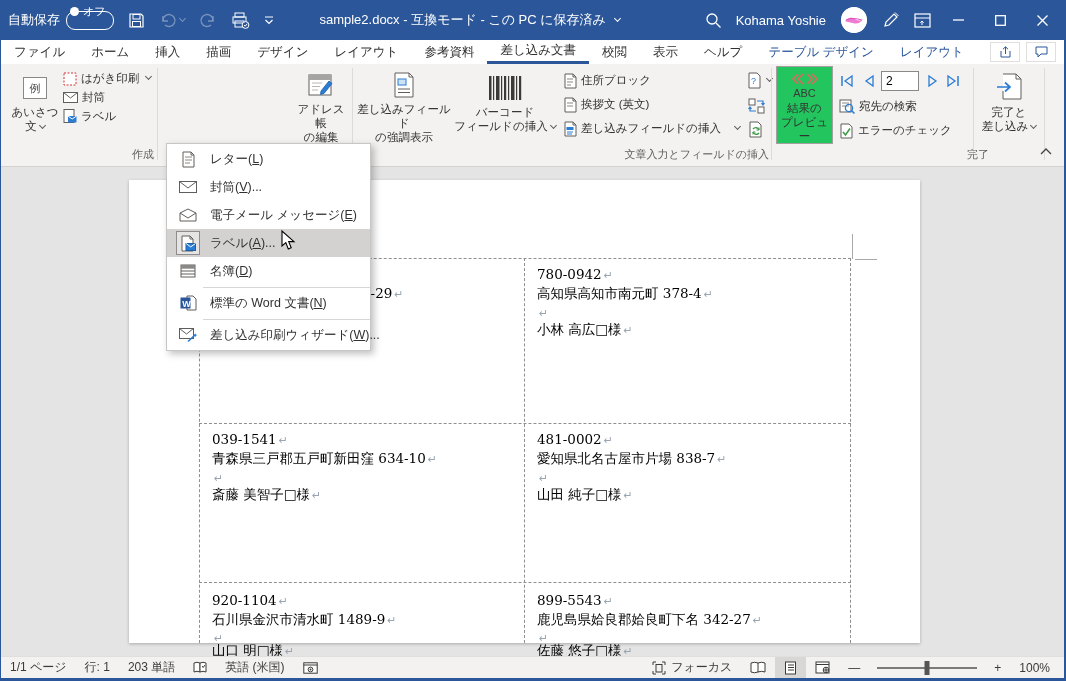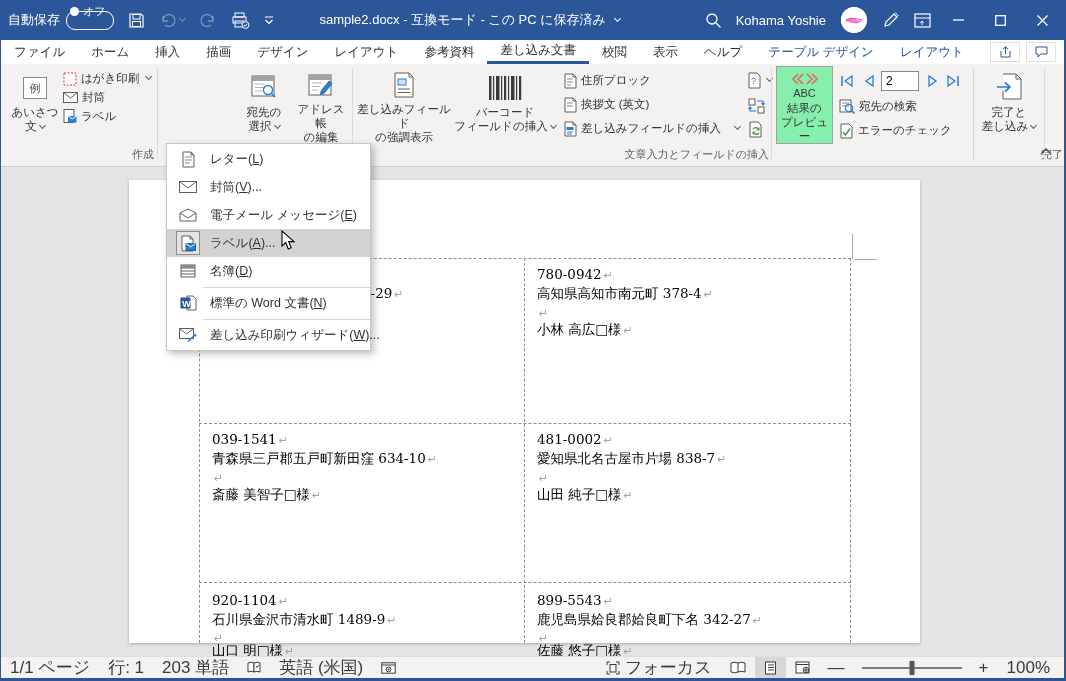--- a/index.html
+++ b/index.html
@@ -23,21 +23,21 @@
 .tab.active{border-bottom:3px solid #2b579a;font-weight:normal}
 .tab.ctx{color:#2b579a}
 .tab-right{margin-left:auto;display:flex;align-items:center;gap:6px;padding-right:8px}
 .mini-btn{width:30px;height:20px;border:1px solid #e1dfdd;background:#fff;display:flex;align-items:center;justify-content:center}
 
 .ribbon{position:absolute;left:0;top:64px;right:0;height:103px;background:#f3f2f1;border-bottom:1px solid #d4d2d0}
 .rsep{position:absolute;top:4px;height:92px;width:1px;background:#dddbd9}
 .grp-label{position:absolute;top:83px;font-size:11px;color:#605e5c;text-align:right}
 .bigbtn{position:absolute;top:2px;height:78px;display:flex;flex-direction:column;align-items:center;padding-top:5px;text-align:center;font-size:11.5px;line-height:14px;color:#323130}
 .bigbtn .ic{height:34px;display:flex;align-items:center;justify-content:center}
-.pressed{background:#86efac;border:1px solid #a3a1a0}
+.pressed{background:#22c55e;border:1px solid #a3a1a0}
 .smallrow{position:absolute;height:19px;display:flex;align-items:center;gap:4px;font-size:11.5px;color:#323130;white-space:nowrap}
 .rec-input{position:absolute;width:38px;height:20px;border:1px solid #8a8886;background:#fff;font-size:12px;padding:0 4px;font-family:inherit}
 .navbtn{position:absolute;top:7px;width:20px;height:20px;display:flex;align-items:center;justify-content:center}
 .collapse{position:absolute;right:12px;top:84px;color:#444}
 
 .docarea{position:absolute;left:0;top:167px;right:0;bottom:25px;background:#e4e4e4;overflow:hidden}
 .page{position:absolute;left:128px;top:13px;width:791px;height:463px;background:#fff;box-shadow:0 1px 3px rgba(0,0,0,.25)}
 .dash-h{position:absolute;border-top:1px dashed #8f8f8f;height:0}
 .dash-v{position:absolute;border-left:1px dashed #8f8f8f;width:0}
 .crop{position:absolute;background:#a8a8a8}
@@ -46,21 +46,21 @@
 
 .menu{position:absolute;left:165px;top:143px;width:205px;background:#fff;border:1px solid #c8c6c4;box-shadow:3px 3px 7px rgba(0,0,0,.25);z-index:100;padding:1px 0}
 .mitem{height:28px;display:flex;align-items:center;padding-left:9px;font-size:12.5px;color:#323130;gap:10px;white-space:nowrap}
 .mitem .icbox{width:24px;height:24px;display:flex;align-items:center;justify-content:center;flex:0 0 auto}
 .mitem.hl{background:#d4d2d0}
 .mitem.hl .icbox{border:1px solid #8f8d8b;background:#e6e4e2}
 .msep{border-top:1px solid #d8d6d4;margin:2px 0 1px 36px}
 .u{text-decoration:underline}
 .cursor{position:absolute;left:280px;top:230px;z-index:120}
 
-.statusbar{position:absolute;left:0;bottom:0;right:0;height:25px;background:#f3f2f1;border-top:1px solid #e1dfdd;border-bottom:3px solid #2b579a;display:flex;align-items:center;font-size:17px;color:#3b3a39;z-index:90}
+.statusbar{position:absolute;left:0;bottom:0;right:0;height:25px;background:#f3f2f1;border-top:1px solid #e1dfdd;border-bottom:3px solid #2b579a;display:flex;align-items:center;font-size:12px;color:#3b3a39;z-index:90}
 .st{padding:0 9px;display:flex;align-items:center;gap:5px;height:100%;white-space:nowrap}
 .st.active-view{background:#d8d7d6}
 .st-right{margin-left:auto;display:flex;align-items:center;height:100%}
 .zoomtrack{position:relative;width:100px;height:2px;background:#7c7b7a;margin:0 8px}
 .zoomthumb{position:absolute;left:50%;top:-6px;width:5px;height:14px;background:#555;transform:translateX(-50%)}
 </style>
 </head>
 <body>
 
 <div class="app">
@@ -216,33 +216,20 @@
       <svg width="14" height="15" viewBox="0 0 14 15">
           <rect x="1" y="0.5" width="10" height="13" fill="#fff" stroke="#605e5c"></rect>
           <rect x="5" y="7" width="8.5" height="6.5" fill="#2b7cd3"></rect>
           <path d="M5 7 l4.2 3 4.3-3" fill="none" stroke="#fff"></path>
         </svg>
       <span>ラベル</span>
     </div>
     <div class="grp-label" style="left:8px;width:145px">作成</div>
     <div class="rsep" style="left:156px"></div>
 
-    <div class="bigbtn" style="left:236px;width:54px">
-      <span class="ic">
-        <svg width="28" height="28" viewBox="0 0 28 28">
-            <rect x="2" y="2" width="22" height="20" fill="#fff" stroke="#605e5c"></rect>
-            <rect x="2" y="2" width="22" height="5" fill="#a6a4a2"></rect>
-            <path d="M5 10 h10 M5 13.5 h10 M5 17 h7" stroke="#b9b7b5"></path>
-            <circle cx="18" cy="16" r="4.5" fill="none" stroke="#2b7cd3" stroke-width="1.4"></circle>
-            <path d="M21.5 19.5 L25 23" stroke="#2b7cd3" stroke-width="1.6"></path>
-          </svg>
-      </span>
-      <span>宛先の</span>
-      <span><span>選択</span><span class="chv" style="color:#605e5c"></span></span>
-    </div>
     <div class="bigbtn" style="left:292px;width:56px">
       <span class="ic">
         <svg width="28" height="28" viewBox="0 0 28 28">
             <rect x="2" y="2" width="22" height="20" fill="#fff" stroke="#605e5c"></rect>
             <rect x="2" y="2" width="22" height="5" fill="#a6a4a2"></rect>
             <path d="M5 10 h10 M5 13.5 h8 M5 17 h6" stroke="#b9b7b5"></path>
             <path d="M14 18 L22 8 L25 10.5 L17 20.5 L13.5 21.5 Z" fill="#2b7cd3" stroke="#1b5ea8" stroke-width="0.8"></path>
           </svg>
       </span>
       <span>アドレス帳</span>
@@ -388,21 +375,21 @@
       <span class="ic">
         <svg width="28" height="30" viewBox="0 0 28 30">
             <path d="M8 1 h13 l5 5 v20 h-18 v-8" fill="#fff" stroke="#605e5c"></path>
             <path d="M21 1 v5 h5" fill="none" stroke="#605e5c"></path>
             <path d="M2 14 h12 M10 9.5 L15 14 l-5 4.5" fill="none" stroke="#2b7cd3" stroke-width="1.7"></path>
           </svg>
       </span>
       <span>完了と</span>
       <span><span>差し込み</span><span class="chv" style="color:#605e5c"></span></span>
     </div>
-    <div class="grp-label" style="left:1004px;width:58px">完了</div>
+    <div class="grp-label" style="left:930px;width:58px">完了</div>
     <div class="rsep" style="left:1043px"></div>
     <div class="collapse">
       <svg width="12" height="7" viewBox="0 0 12 7">
           <path d="M1 6 L6 1 l5 5" fill="none" stroke="#444" stroke-width="1.3"></path>
         </svg>
     </div>
   </div>
 
   <div class="docarea">
     <div class="page">

